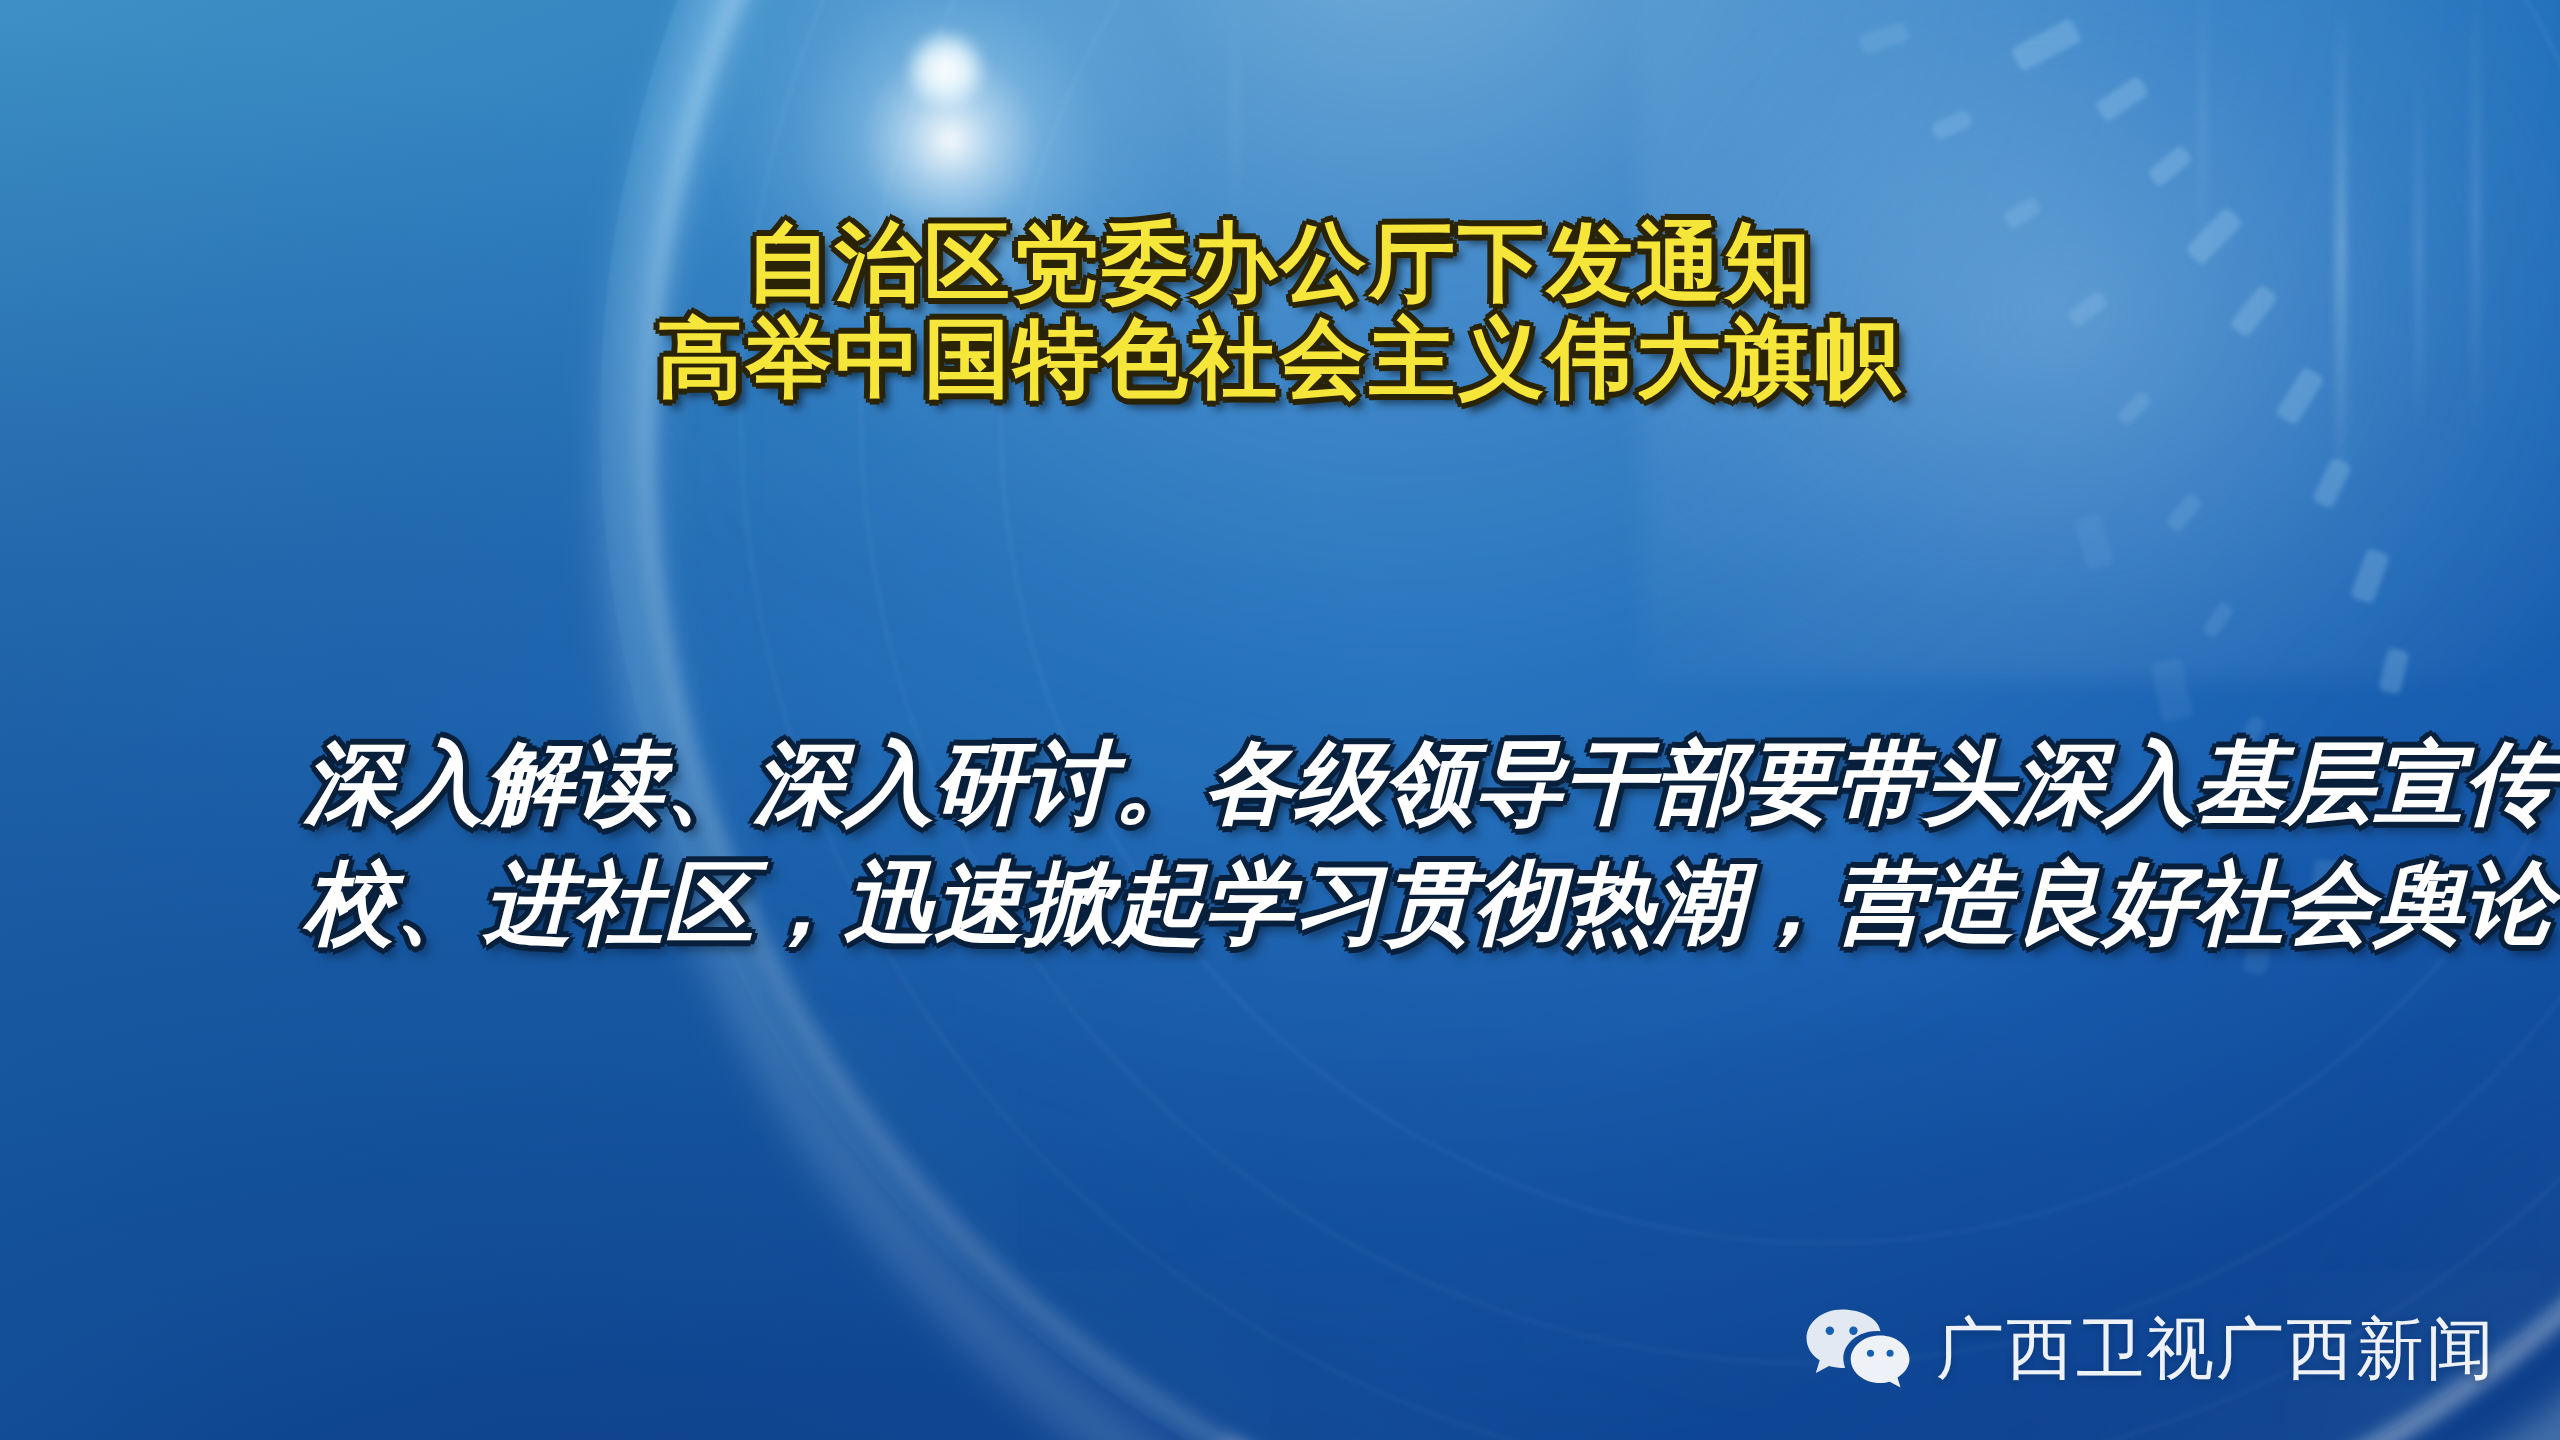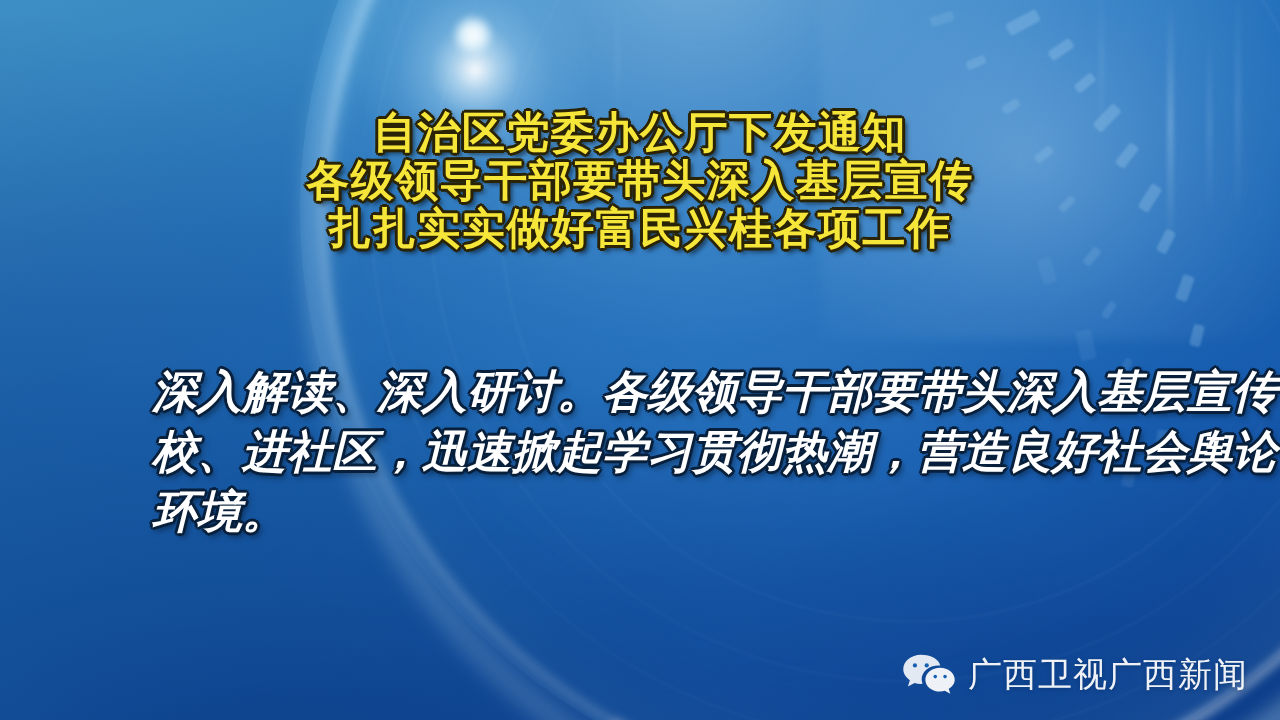--- a/index.html
+++ b/index.html
@@ -275,28 +275,26 @@
     <div id="flare-core"></div>
     <div class="streak" style="left:1168px; top:0px;   width:5px;  height:250px;"></div>
     <div class="streak" style="left:1208px; top:30px;  width:3px;  height:190px; opacity:.7;"></div>
     <div class="streak" style="left:1236px; top:-10px; width:4px;  height:230px; opacity:.55;"></div>
     <div class="streak" style="left:1100px; top:-20px; width:3px;  height:160px; opacity:.45;"></div>
     <div class="streak" style="left:616px;  top:0px;   width:3px;  height:120px; opacity:.35;"></div>
   </div>
 
   <div id="headline">
     <div class="hl-line">自治区党委办公厅下发通知</div>
-    <div class="hl-line">各级领导干部要带头深入基层宣传</div>
-    <div class="hl-line">扎扎实实做好富民兴桂各项工作</div>
+    <div class="hl-line">高举中国特色社会主义伟大旗帜</div>
   </div>
 
   <div id="body-text">
     <div class="bd-line">深入解读、深入研讨。各级领导干部要带头深入基层宣传</div>
     <div class="bd-line">校、进社区，迅速掀起学习贯彻热潮，营造良好社会舆论</div>
-    <div class="bd-line">环境。</div>
   </div>
 
   <div id="watermark">
     <svg id="wechat-icon" viewBox="0 0 64 52" aria-hidden="true">
 
       <path fill="#ffffff" fill-opacity="0.95" d="M22.5 2C10.9 2 1.5 9.6 1.5 19c0 5.3 3 10 7.8 13.1L7 39.6l7.9-4.1c2.3.7 4.8 1.1 7.4 1.1 0.7 0 1.4 0 2.1-.1-0.7-1.7-1.1-3.5-1.1-5.4 0-9 8.9-16.3 19.9-16.3 0.7 0 1.4 0 2.1.1C44.1 7.4 34.3 2 22.5 2z"></path>
       <circle cx="15.3" cy="14.6" r="2.5" fill="#1763b4"></circle>
       <circle cx="29.3" cy="14.6" r="2.5" fill="#1763b4"></circle>
 
       <path fill="#ffffff" d="M62.5 31.5c0-7.8-7.8-14.1-17.4-14.1s-17.4 6.3-17.4 14.1 7.8 14.1 17.4 14.1c2 0 3.9-.3 5.7-.8l6.4 3.4-1.8-5.9c4.2-2.6 7.1-6.5 7.1-10.8z"></path>

